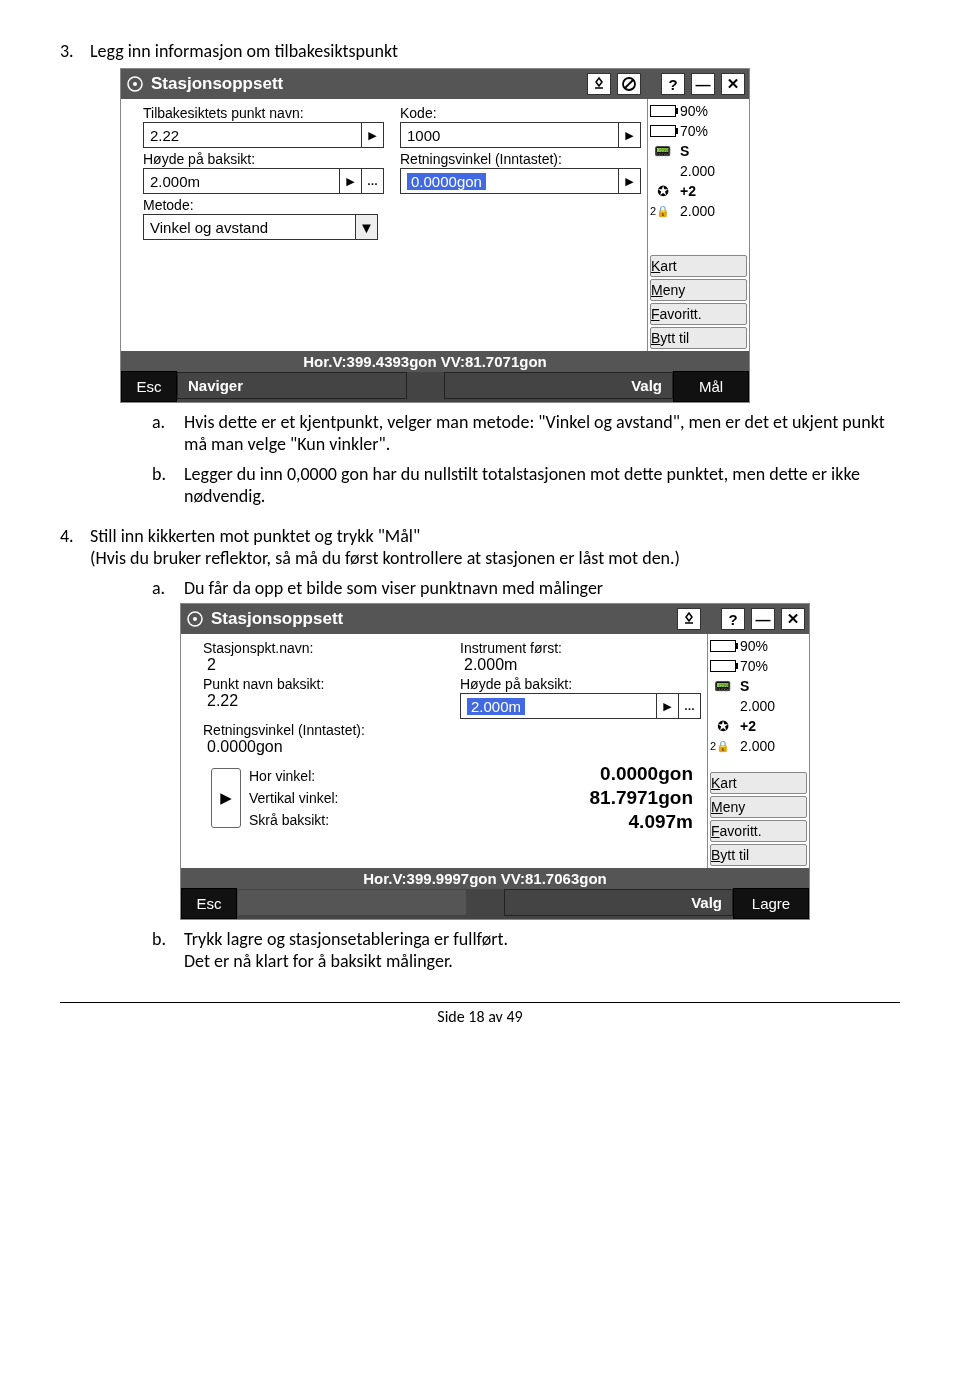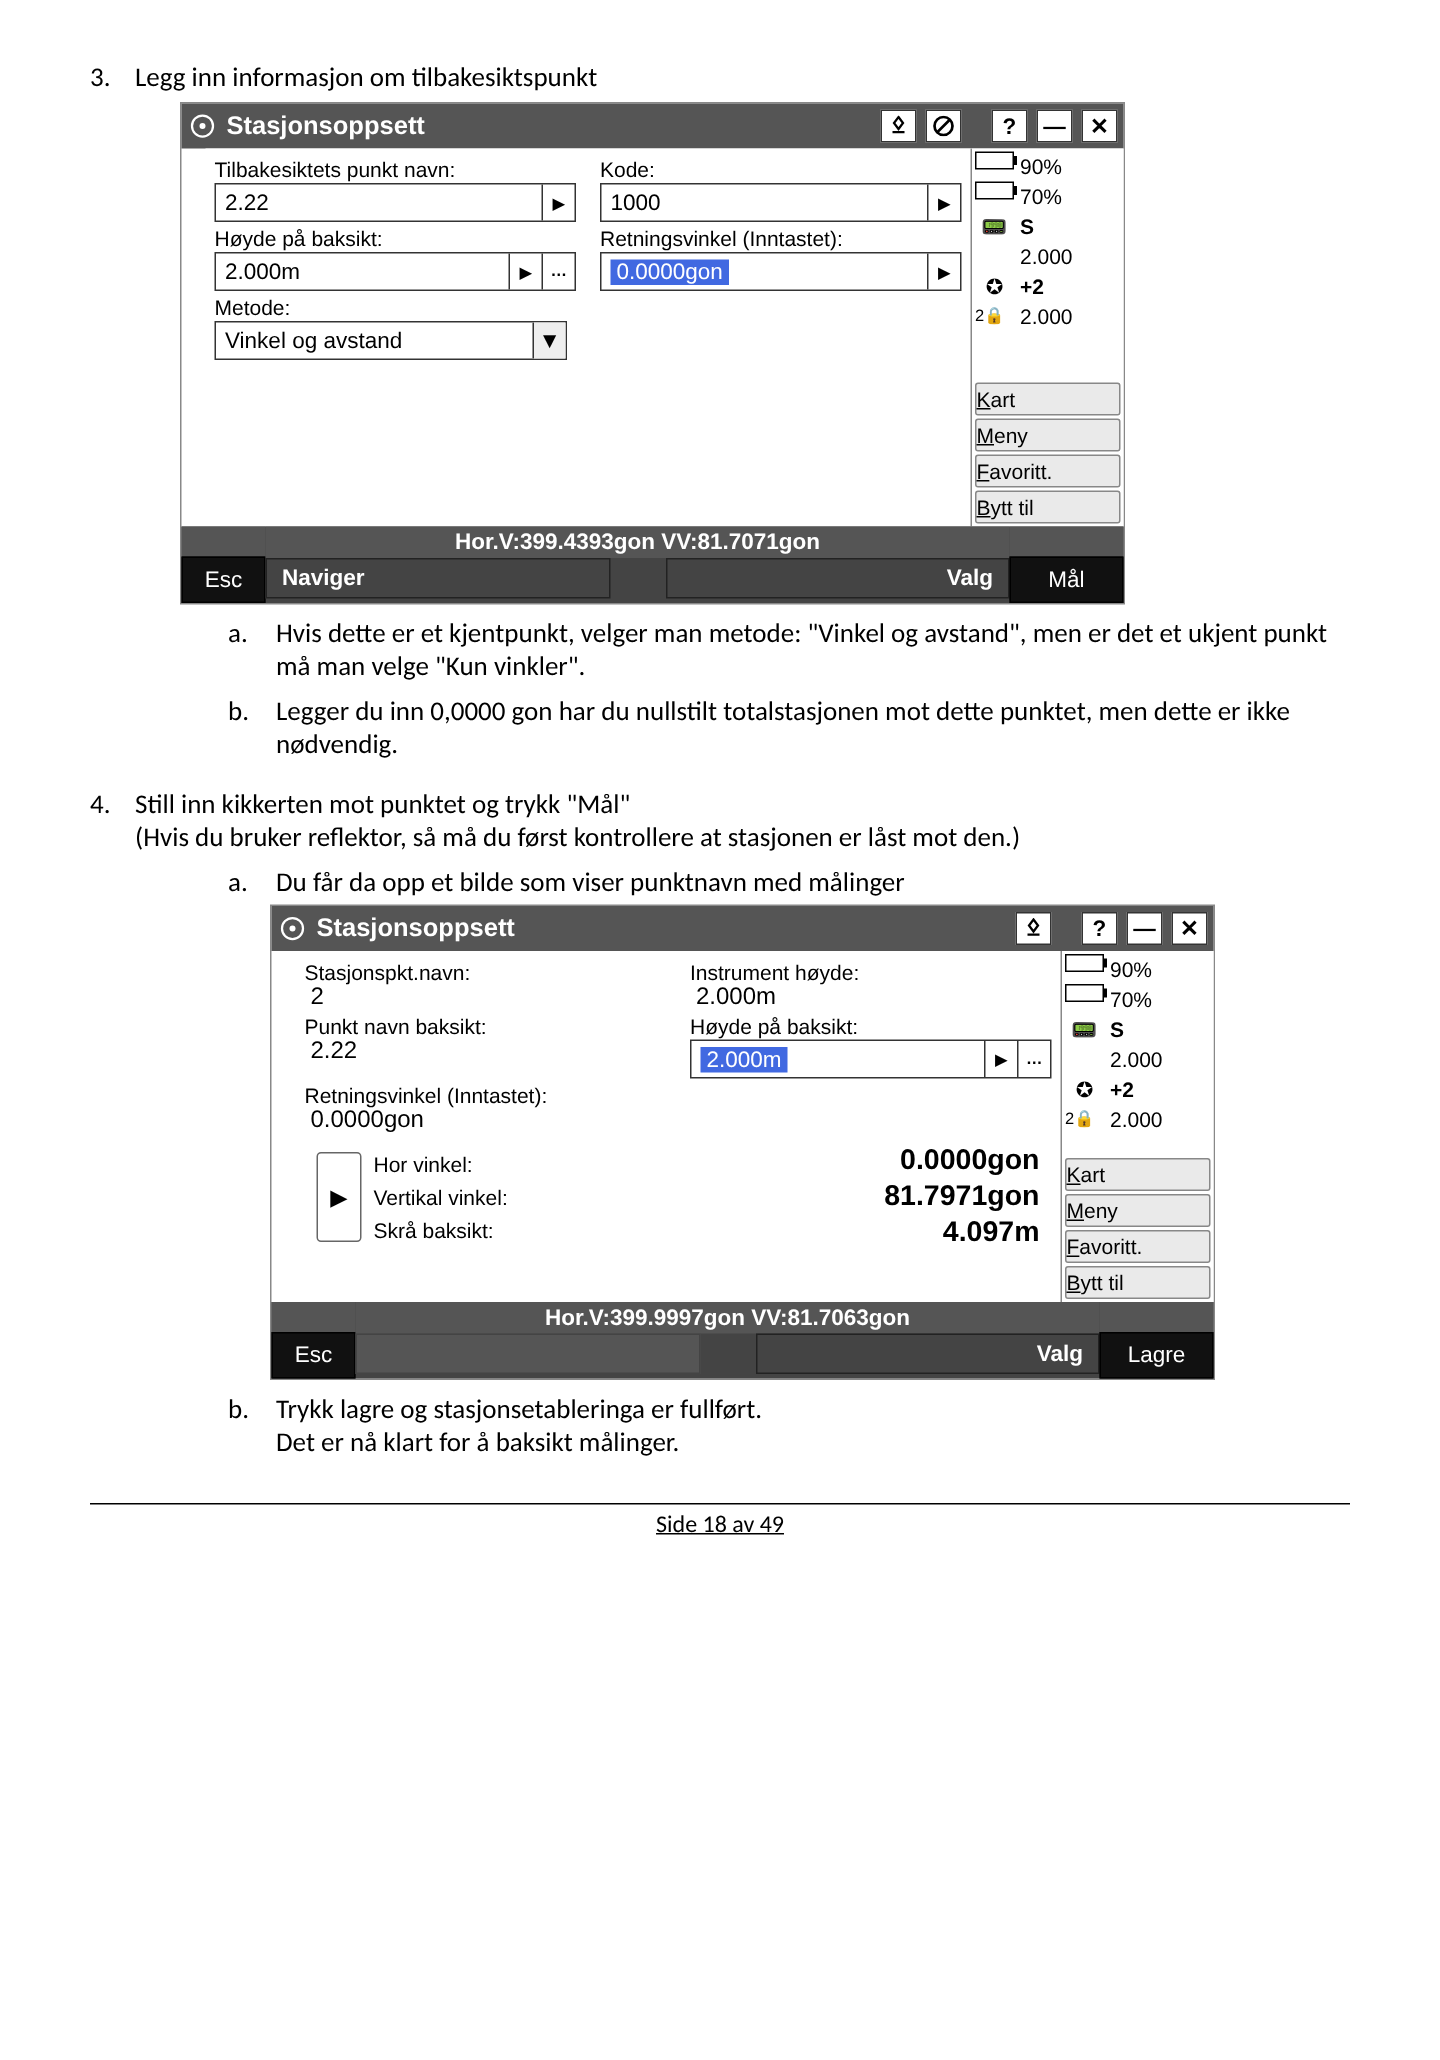--- a/index.html
+++ b/index.html
@@ -80,21 +80,21 @@
     border-left: 1px solid #333;
     display: inline-flex; align-items: center; justify-content: center;
     font-size: 11px;
   }
   .fld .dd {
     width: 22px; height: 100%;
     border-left: 1px solid #333;
     display: inline-flex; align-items: center; justify-content: center;
     background: #eee;
   }
-  .side-row { display: flex; gap: 4px; line-height: 20px; }
+  .side-row { display: flex; align-items: center; gap: 4px; line-height: 20px; }
   .batt {
     width: 26px; height: 12px; border: 1px solid #000; position: relative; display: inline-block;
   }
   .batt::after { content:""; position:absolute; right:-3px; top:2px; width:2px; height:6px; background:#000; }
   .batt .fill { background:#000; height:100%; }
   .side-btn {
     height: 22px;
     background: #eaeaea;
     border: 1px solid #888;
     border-radius: 2px;
@@ -136,21 +136,21 @@
   }
   .btnbar .left-col { width: 56px; display:flex; flex-direction:column; }
   .btnbar .mid { flex:1; display:flex; flex-direction:column;font-weight:bold; }
   .btnbar .mid .row2 { display:flex;gap:37px; }
   .btnbar .right-col { width: 76px; display:flex; flex-direction:column; }
   .btnbar .soft {
     background: #444; color:#fff; flex:1;
     display:flex; align-items:center; justify-content:flex-start;
     padding: 4px 10px; border: 1px solid #222;
   }
-  .footer-line { border-top: 1px solid #000; margin-top: 30px; padding-top: 4px; text-align: center; font-size: 16px; text-decoration: underline; }
+  .footer-line { border-top: 1px solid #000; margin-top: 30px; padding-top: 4px; text-align: center; font-size: 16px; }
 </style>
 </head>
 <body>
 
 <div class="step">
   <div class="step-num">3.</div>
   <div class="step-text">Legg inn informasjon om tilbakesiktspunkt</div>
 </div>
 
 <div class="screenshot">
@@ -324,21 +324,21 @@
     <span class="tbtn">✕</span>
   </div>
   <div class="ss-body">
     <div class="ss-main">
       <div class="row">
         <div class="col">
           <div class="lbl">Stasjonspkt.navn:</div>
           <div style="padding:0 4px;font-size:16px">2</div>
         </div>
         <div class="col">
-          <div class="lbl">Instrument høyde:</div>
+          <div class="lbl">Instrument først:</div>
           <div style="padding:0 4px;font-size:16px">2.000m</div>
         </div>
       </div>
       <div class="row">
         <div class="col">
           <div class="lbl">Punkt navn baksikt:</div>
           <div style="padding:0 4px;font-size:16px">2.22</div>
         </div>
         <div class="col">
           <div class="lbl">Høyde på baksikt:</div>

